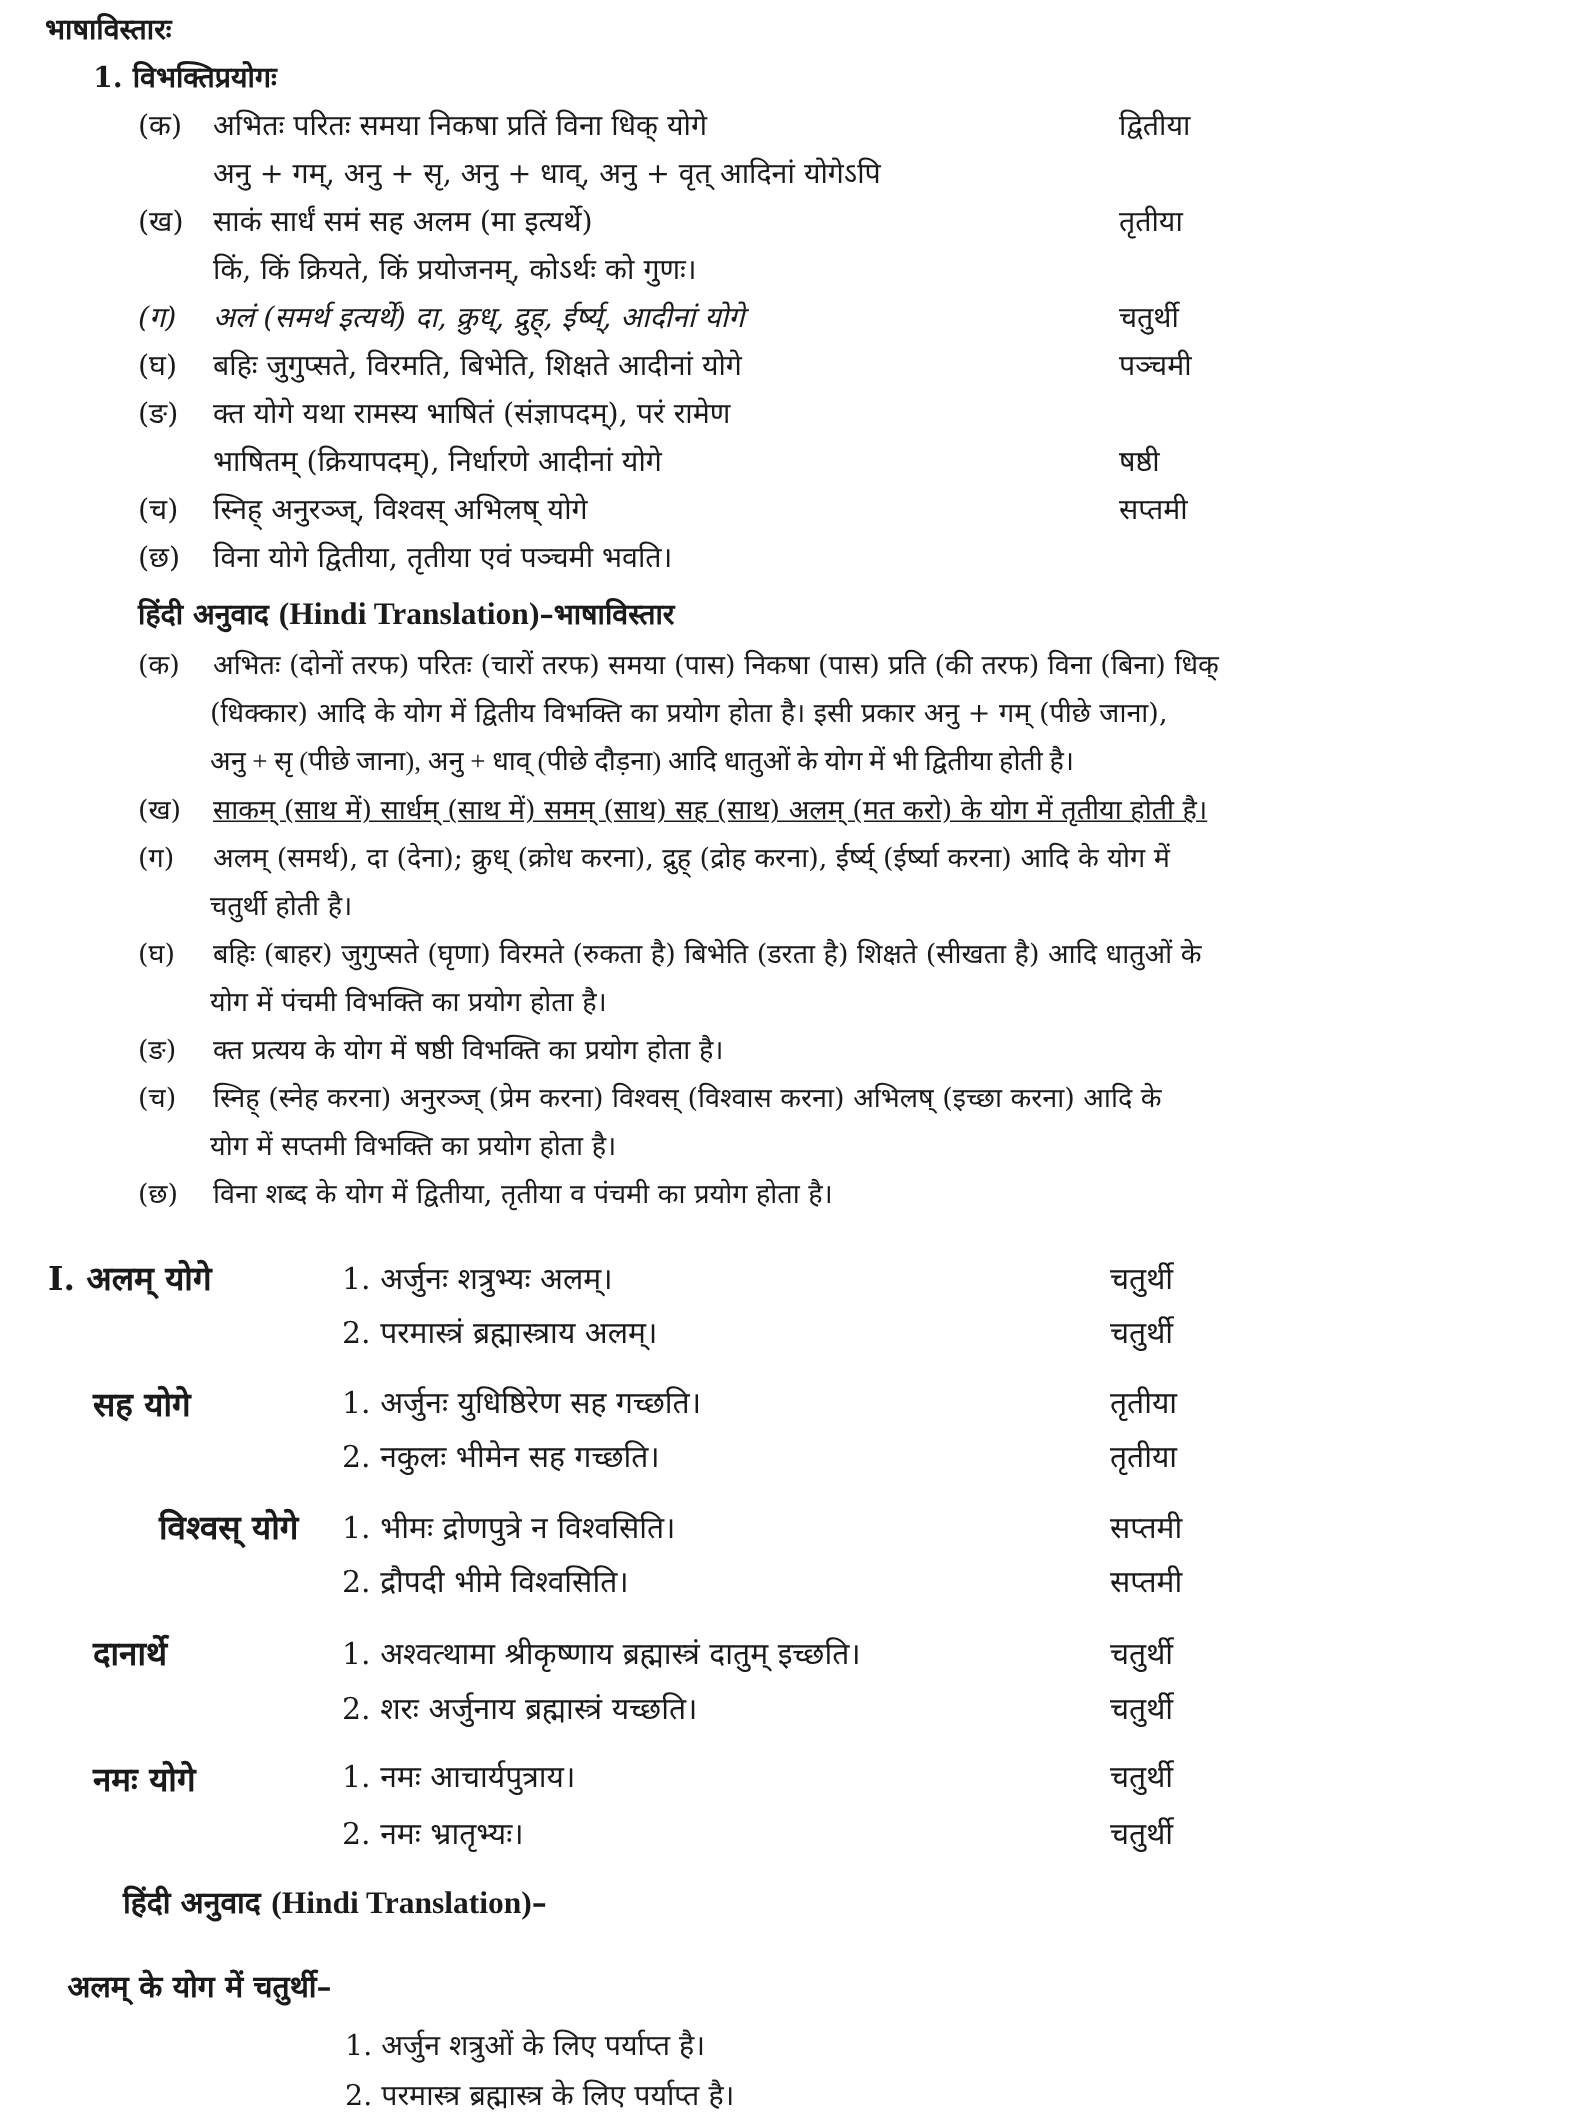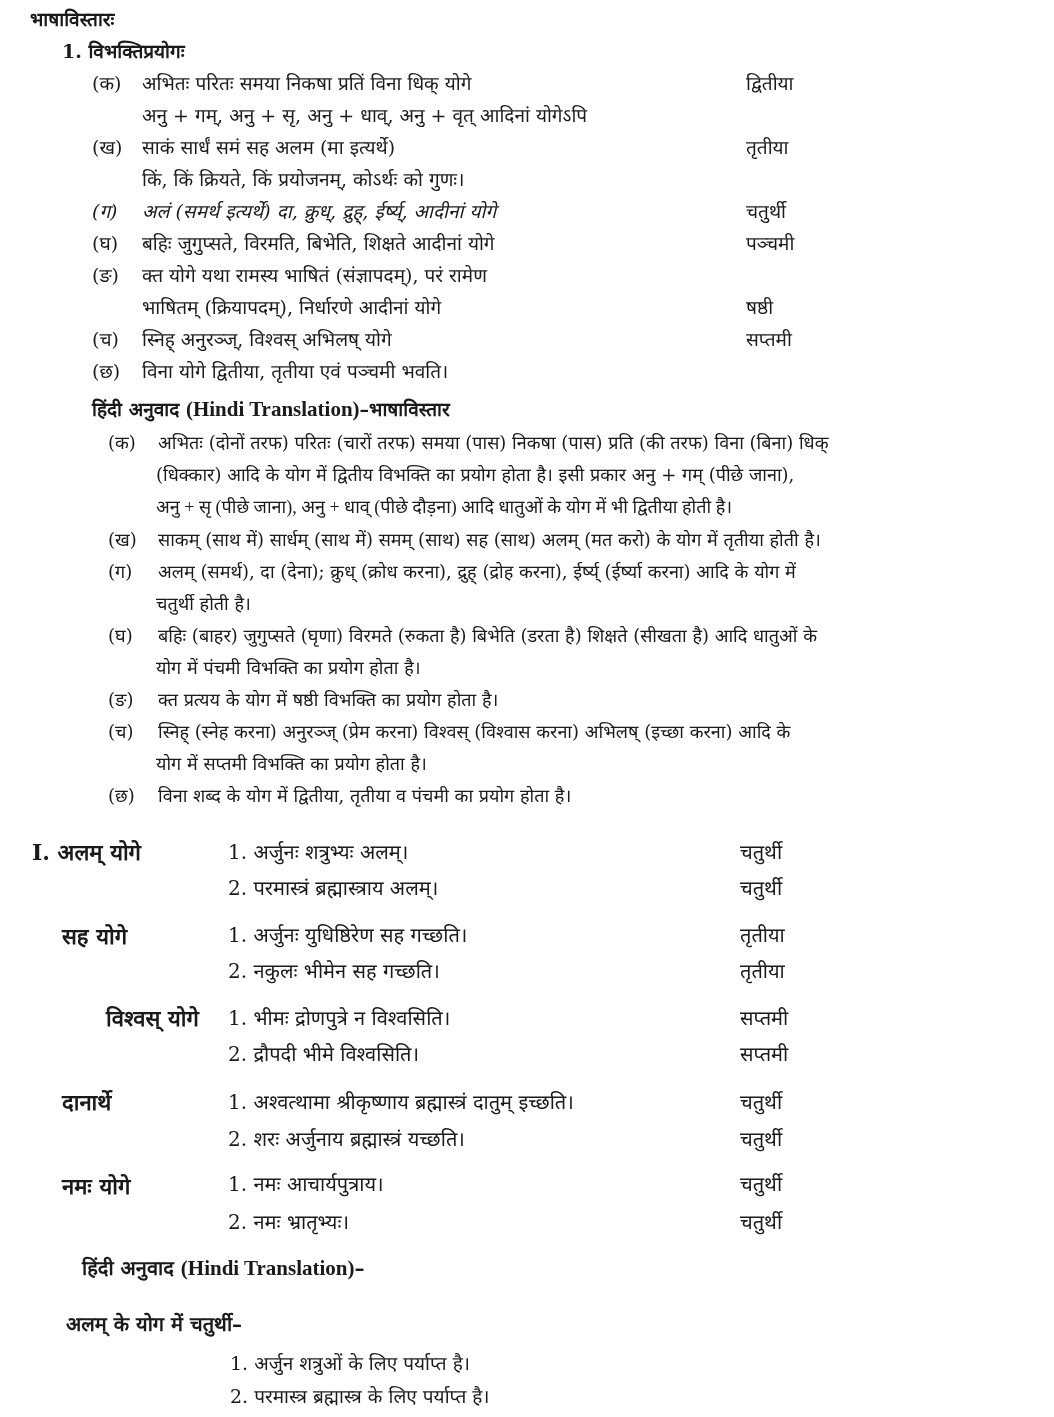--- a/index.html
+++ b/index.html
@@ -2,21 +2,21 @@
 <html><head>
 <meta charset="utf-8">
 <style>
   html, body { margin: 0; padding: 0; background: #ffffff; }
   body {
     width: 1054px; height: 1417px; overflow: hidden; position: relative;
     font-family: "DejaVu Serif", serif; color: #1a1a1a;
   }
   .abs { position: absolute; white-space: nowrap; }
   .bold { font-weight: bold; }
-  .t18 { font-size: 18px; margin-left: 16px; }
+  .t18 { font-size: 18px; }
   .t19 { font-size: 19px; }
   .t20 { font-size: 20px; }
   .t22 { font-size: 22px; }
   .lbl { display: inline-block; width: 50px; }
   .eng { font-family: "Liberation Serif", serif; font-weight: bold; font-size: 21px; }
 </style>
 </head>
 <body>
 
 <div class="abs bold t19" style="left:30px;top:6px;">भाषाविस्तारः</div>
@@ -50,21 +50,21 @@
 <div class="abs bold t19" style="left:92px;top:396px;">
   <span>हिंदी अनुवाद</span>
   <span class="eng">(Hindi Translation)</span><span>–भाषाविस्तार</span>
 </div>
 
 <div>
   <div class="abs t18" style="left:92px;top:430px;"><span class="lbl">(क)</span><span>अभितः (दोनों तरफ) परितः (चारों तरफ) समया (पास) निकषा (पास) प्रति (की तरफ) विना (बिना) धिक्</span></div>
   <div class="abs t18" style="left:140px;top:462px;">(धिक्कार) आदि के योग में द्वितीय विभक्ति का प्रयोग होता है। इसी प्रकार अनु + गम् (पीछे जाना),</div>
   <div class="abs t18" style="left:140px;top:494px;font-family:Liberation Serif, serif;">अनु + सृ (पीछे जाना), अनु + धाव् (पीछे दौड़ना) आदि धातुओं के योग में भी द्वितीया होती है।</div>
 
-  <div class="abs t18" style="left:92px;top:527px;"><span class="lbl">(ख)</span><span>साकम् (साथ में) सार्धम् (साथ में) समम् (साथ) सह (साथ) अलम् (मत करो) के योग में तृतीया होती है।</span></div>
+  <div class="abs t18" style="left:92px;top:527px;text-decoration:underline;"><span class="lbl">(ख)</span><span>साकम् (साथ में) सार्धम् (साथ में) समम् (साथ) सह (साथ) अलम् (मत करो) के योग में तृतीया होती है।</span></div>
 
   <div class="abs t18" style="left:92px;top:559px;"><span class="lbl">(ग)</span><span>अलम् (समर्थ), दा (देना); क्रुध् (क्रोध करना), द्रुह् (द्रोह करना), ईर्ष्य् (ईर्ष्या करना) आदि के योग में</span></div>
   <div class="abs t18" style="left:140px;top:591px;">चतुर्थी होती है।</div>
 
   <div class="abs t18" style="left:92px;top:623px;"><span class="lbl">(घ)</span><span>बहिः (बाहर) जुगुप्सते (घृणा) विरमते (रुकता है) बिभेति (डरता है) शिक्षते (सीखता है) आदि धातुओं के</span></div>
   <div class="abs t18" style="left:140px;top:655px;">योग में पंचमी विभक्ति का प्रयोग होता है।</div>
 
   <div class="abs t18" style="left:92px;top:687px;"><span class="lbl">(ङ)</span><span>क्त प्रत्यय के योग में षष्ठी विभक्ति का प्रयोग होता है।</span></div>
 
   <div class="abs t18" style="left:92px;top:719px;"><span class="lbl">(च)</span><span>स्निह् (स्नेह करना) अनुरञ्ज् (प्रेम करना) विश्वस् (विश्वास करना) अभिलष् (इच्छा करना) आदि के</span></div>
@@ -102,15 +102,15 @@
   <div class="abs t20" style="left:228px;top:1170px;">1. नमः आचार्यपुत्राय।</div>
   <div class="abs t20" style="left:740px;top:1170px;">चतुर्थी</div>
   <div class="abs t20" style="left:228px;top:1208px;">2. नमः भ्रातृभ्यः।</div>
   <div class="abs t20" style="left:740px;top:1208px;">चतुर्थी</div>
 </div>
 
 <div class="abs bold t20" style="left:62px;top:1254px;margin-left:20px;">
   <span>हिंदी अनुवाद</span>
   <span class="eng">(Hindi Translation)</span><span>–</span>
 </div>
-<div class="abs bold t20" style="left:66px;top:1310px;text-align:center;">अलम् के योग में चतुर्थी–</div>
+<div class="abs bold t20" style="left:45px;top:1310px;text-align:center;">अलम् के योग में चतुर्थी–</div>
 <div class="abs t19" style="left:230px;top:1350px;">1. अर्जुन शत्रुओं के लिए पर्याप्त है।</div>
 <div class="abs t19" style="left:230px;top:1383px;">2. परमास्त्र ब्रह्मास्त्र के लिए पर्याप्त है।</div>
 
 </body></html>

